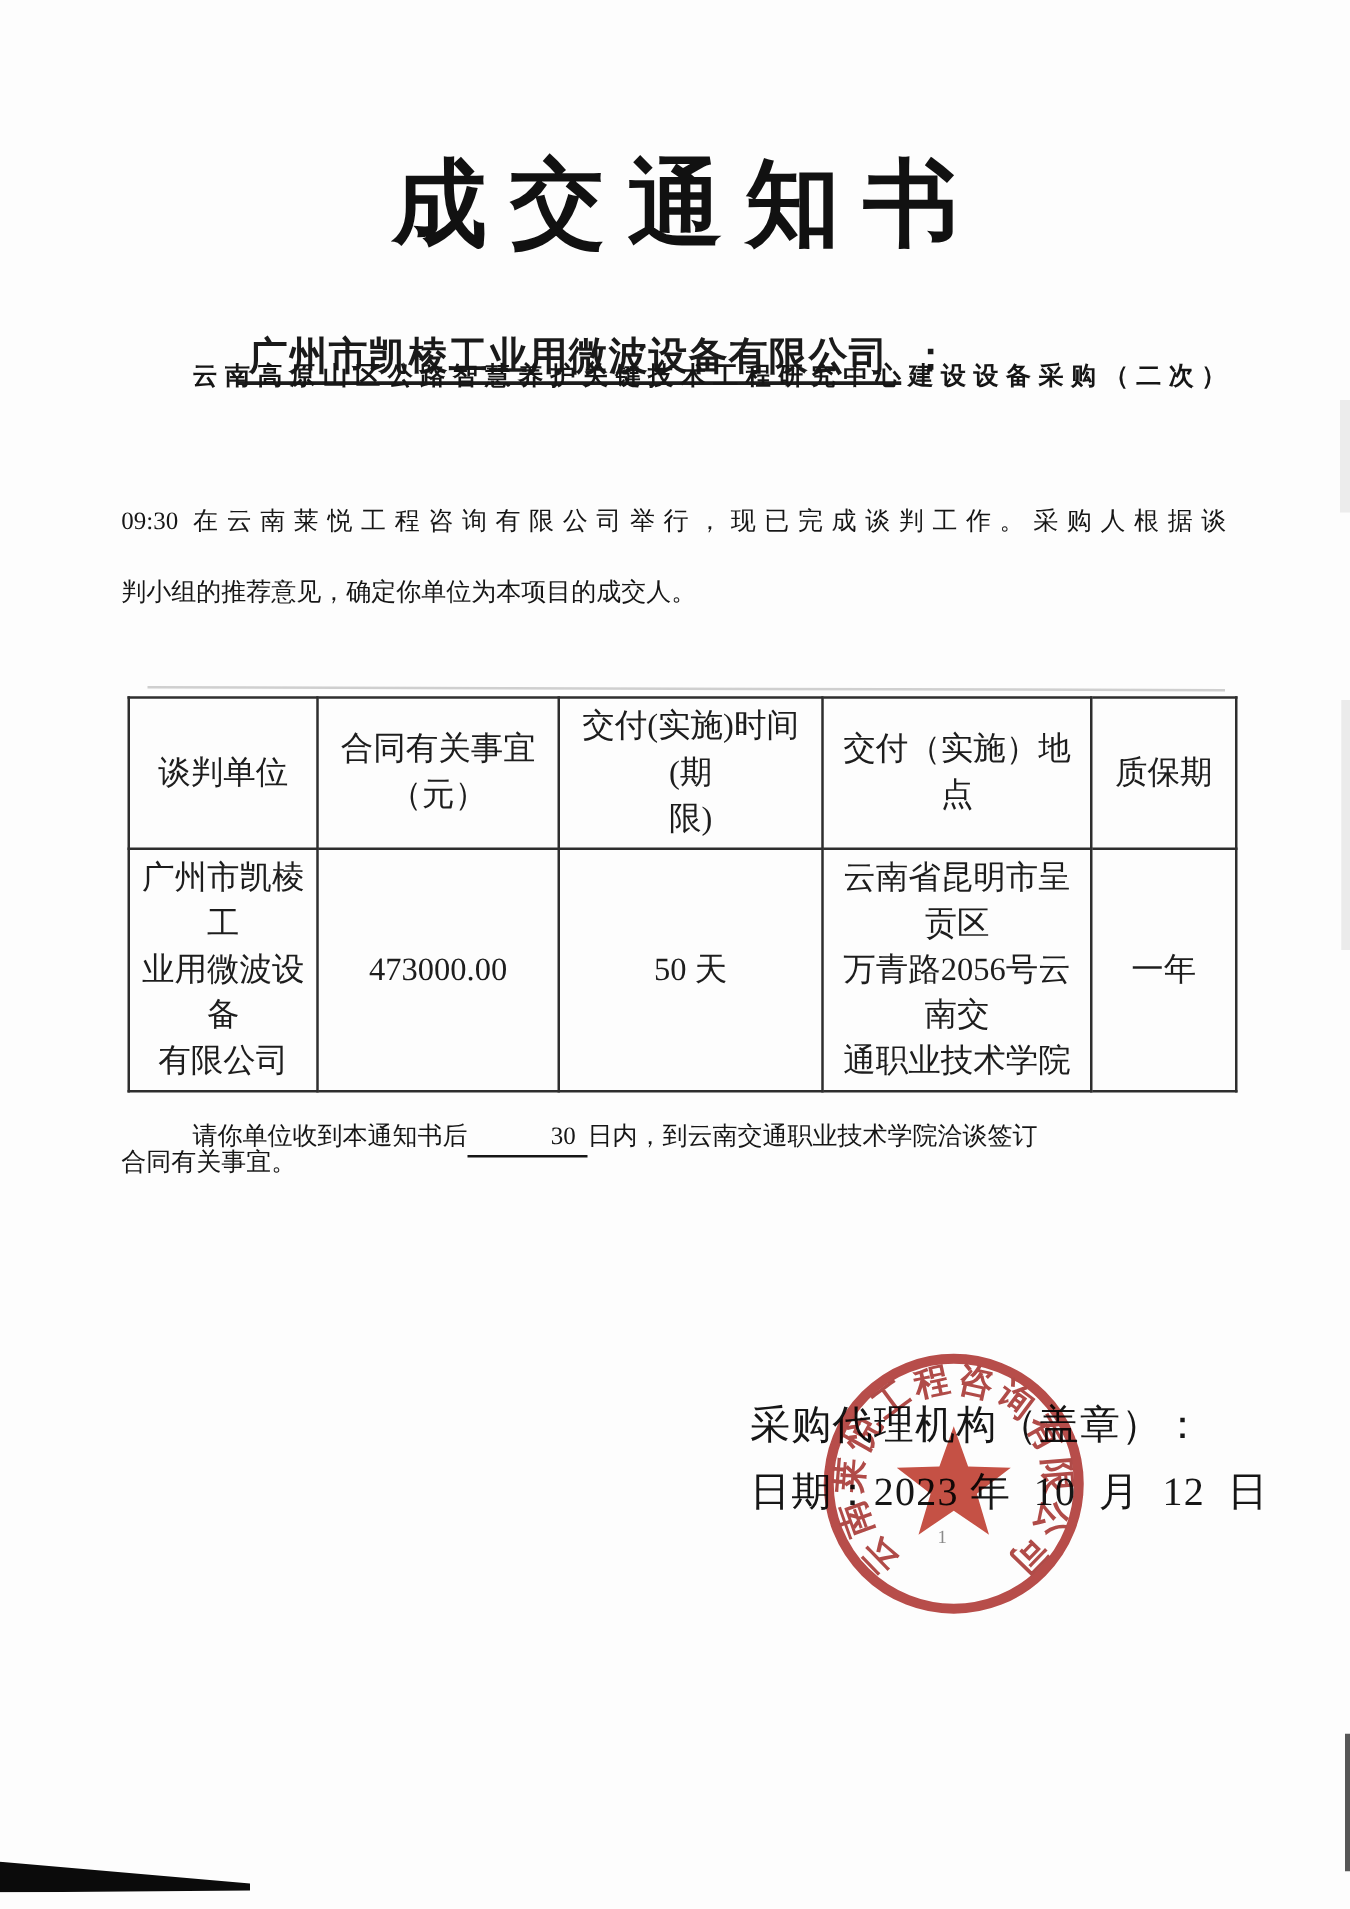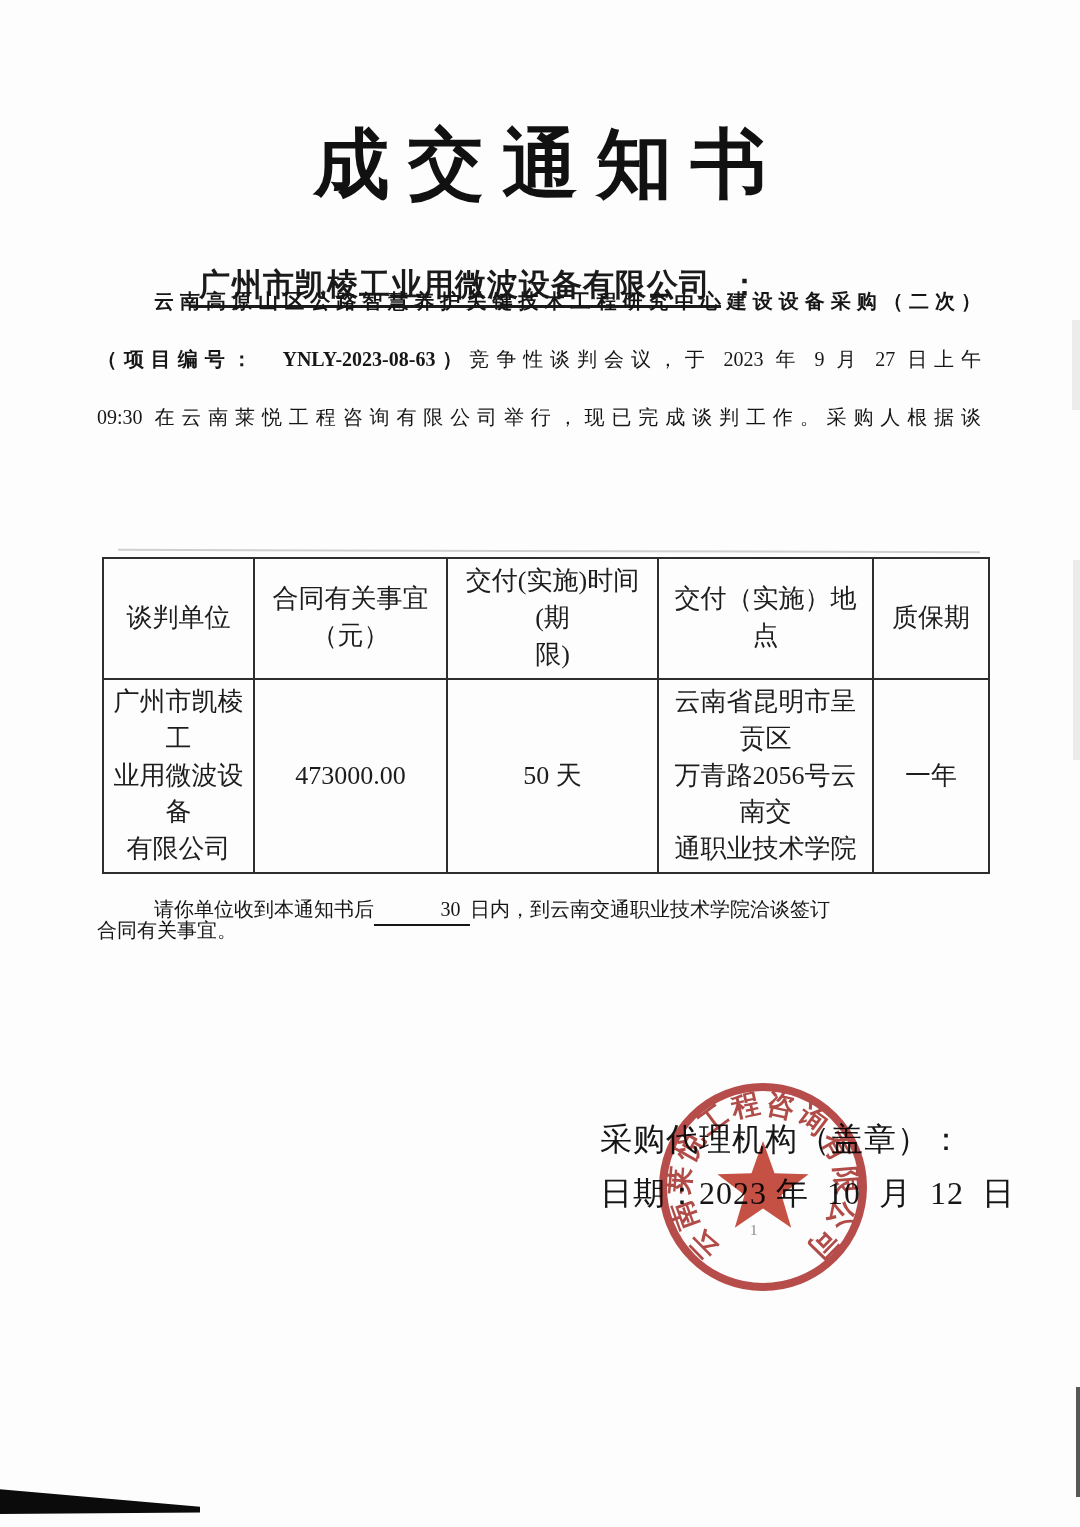--- a/index.html
+++ b/index.html
@@ -75,22 +75,22 @@
 
 <div class="page">
 
   <div class="abs doc-title">成交通知书</div>
 
   <div class="abs recipient-line">
     <span class="recipient-name">广州市凯棱工业用微波设备有限公司</span><span class="recipient-colon">：</span>
   </div>
 
   <div class="abs body-line fill indent bold" style="top:288px">云南高原山区公路智慧养护关键技术工程研究中心建设设备采购（二次）</div>
-  <div class="abs body-line fill" style="top:346px"><span class="bold">（项目编号：  YNLY-2023-08-63）</span><span>竞争性谈判会议，于 2023 年 9 月 27 日上午</span></div>
   <div class="abs body-line fill" style="top:404px">09:30 在云南莱悦工程咨询有限公司举行，现已完成谈判工作。采购人根据谈</div>
+  <div class="abs body-line" style="top:461px">判小组的推荐意见，确定你单位为本项目的成交人。</div>
 
   <table class="award-table">
     <colgroup>
       <col style="width:151px">
         <col style="width:193px">
         <col style="width:211px">
         <col style="width:215px">
         <col style="width:116px">
     </colgroup>
     <tbody>

